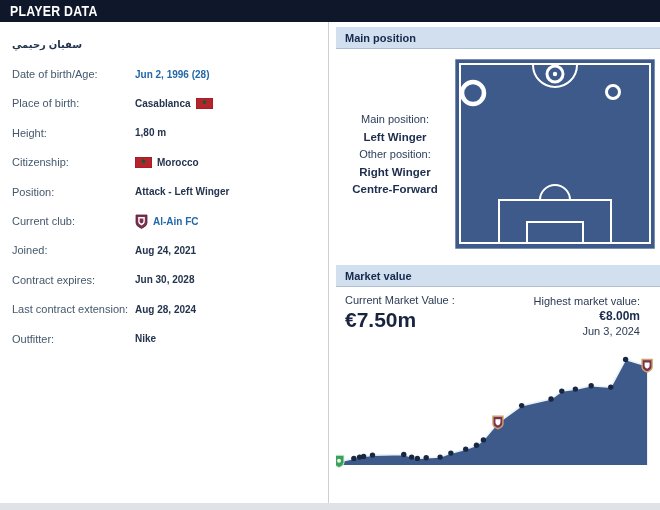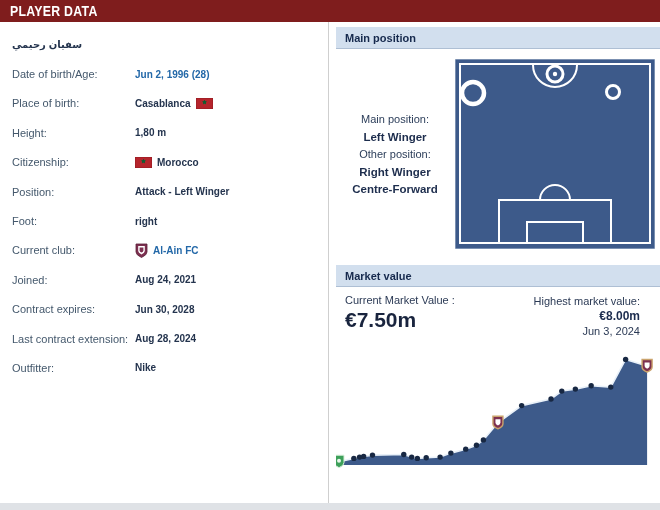--- a/index.html
+++ b/index.html
@@ -1,19 +1,19 @@
 <!DOCTYPE html>
 <html><head>
 <meta charset="utf-8">
 <style>
   html,body{margin:0;padding:0;background:#fff;width:660px;height:510px;overflow:hidden;
     font-family:"Liberation Sans","DejaVu Sans",sans-serif;}
   .page{position:relative;width:660px;height:510px;background:#fff;}
   
-  .topbar{position:absolute;left:0;top:0;width:660px;height:22px;background:#7f1d1d;
+  .topbar{position:absolute;left:0;top:0;width:660px;height:22px;background:#0f172a;
     display:flex;align-items:center;}
   .topbar .title{color:#fff;font-weight:bold;font-size:14px;margin-left:10px;
     display:inline-block;transform:scaleX(.88);transform-origin:left center;letter-spacing:.3px;}
   
   .left-col{position:absolute;left:0;top:22px;width:328px;padding-top:8px;background:#fff;}
   .info-row{height:29.4px;display:flex;align-items:center;padding-left:12px;font-size:11px;}
   .info-label{width:123px;flex:0 0 123px;color:#44586c;}
   .info-value{color:#24344e;font-weight:bold;display:flex;align-items:center;gap:5px;font-size:10px;}
   .info-value.link .val-text{color:#2368a8;}
   .icon-wrap{display:inline-flex;align-items:center;}
@@ -88,26 +88,20 @@
                 <path d="M8.5 2.4 L9.6 5.8 L6.7 3.7 L10.3 3.7 L7.4 5.8 Z" fill="none" stroke="#006233" stroke-width="0.9"></path>
               </svg>
             </span>
             <span class="val-text">Morocco</span>
           </span>
         </div>
         <div class="info-row">
           <span class="info-label">Position:</span>
           <span class="info-value">
             <span class="val-text">Attack - Left Winger</span>
-          </span>
-        </div>
-        <div class="info-row">
-          <span class="info-label">Foot:</span>
-          <span class="info-value">
-            <span class="val-text">right</span>
           </span>
         </div>
         <div class="info-row">
           <span class="info-label">Current club:</span>
           <span class="info-value link">
             <span class="icon-wrap">
               <svg width="13" height="15" viewBox="0 0 13 15">
                 <path d="M1 1 h11 v8 q0 3 -5.5 5.5 Q1 12 1 9 Z" fill="#7d3050" stroke="#5a1f38" stroke-width="0.8"></path>
                 <path d="M3.2 3 h6.6 v5 q0 2 -3.3 3.4 Q3.2 10 3.2 8 Z" fill="#ffffff"></path>
                 <path d="M4.6 4.4 h3.8 v3 q0 1.3 -1.9 2.1 Q4.6 8.7 4.6 7.4 Z" fill="#7d3050"></path>

